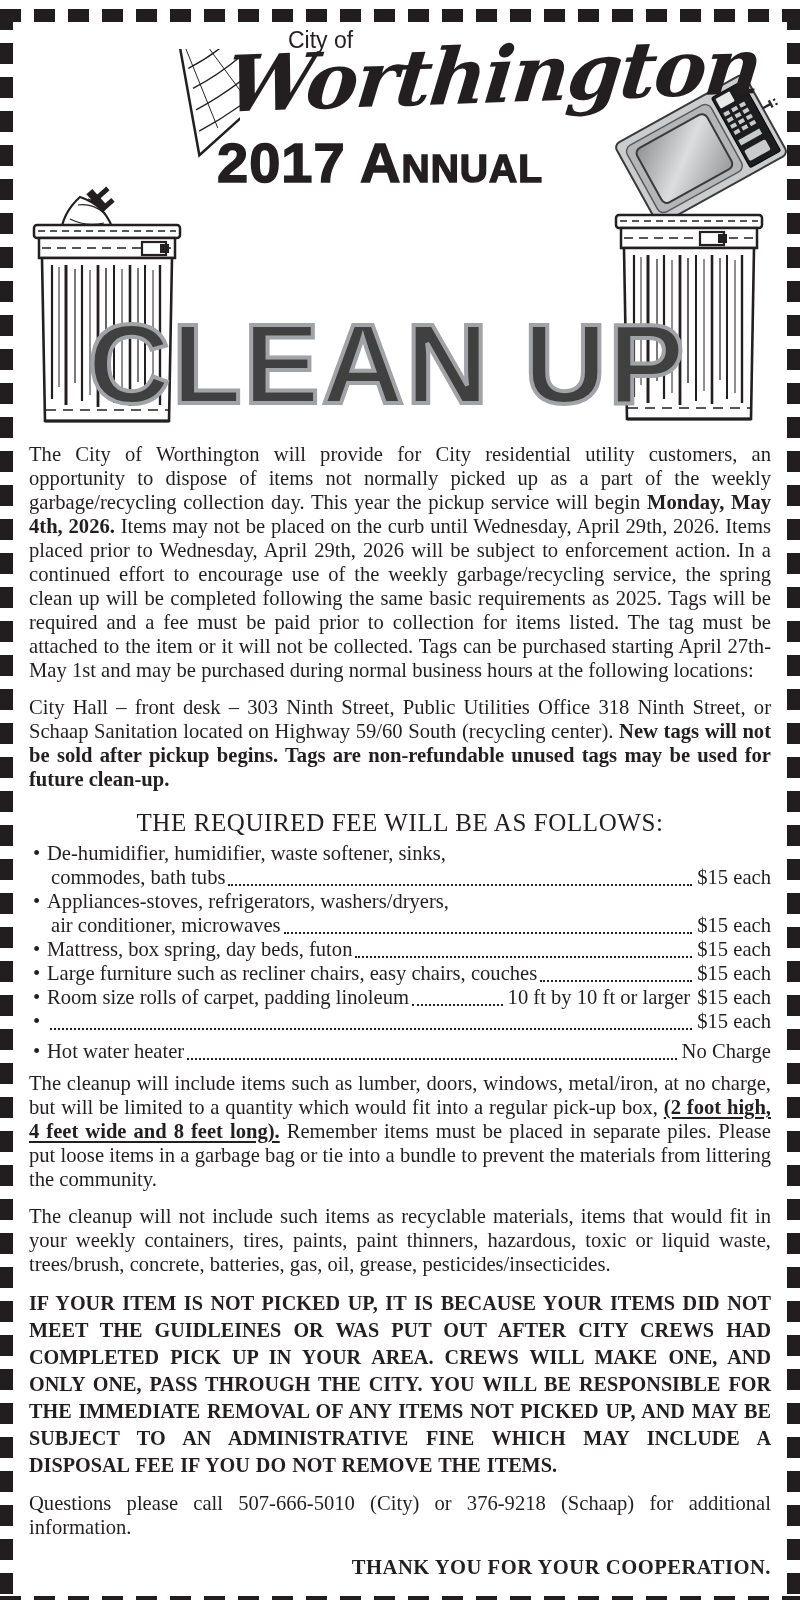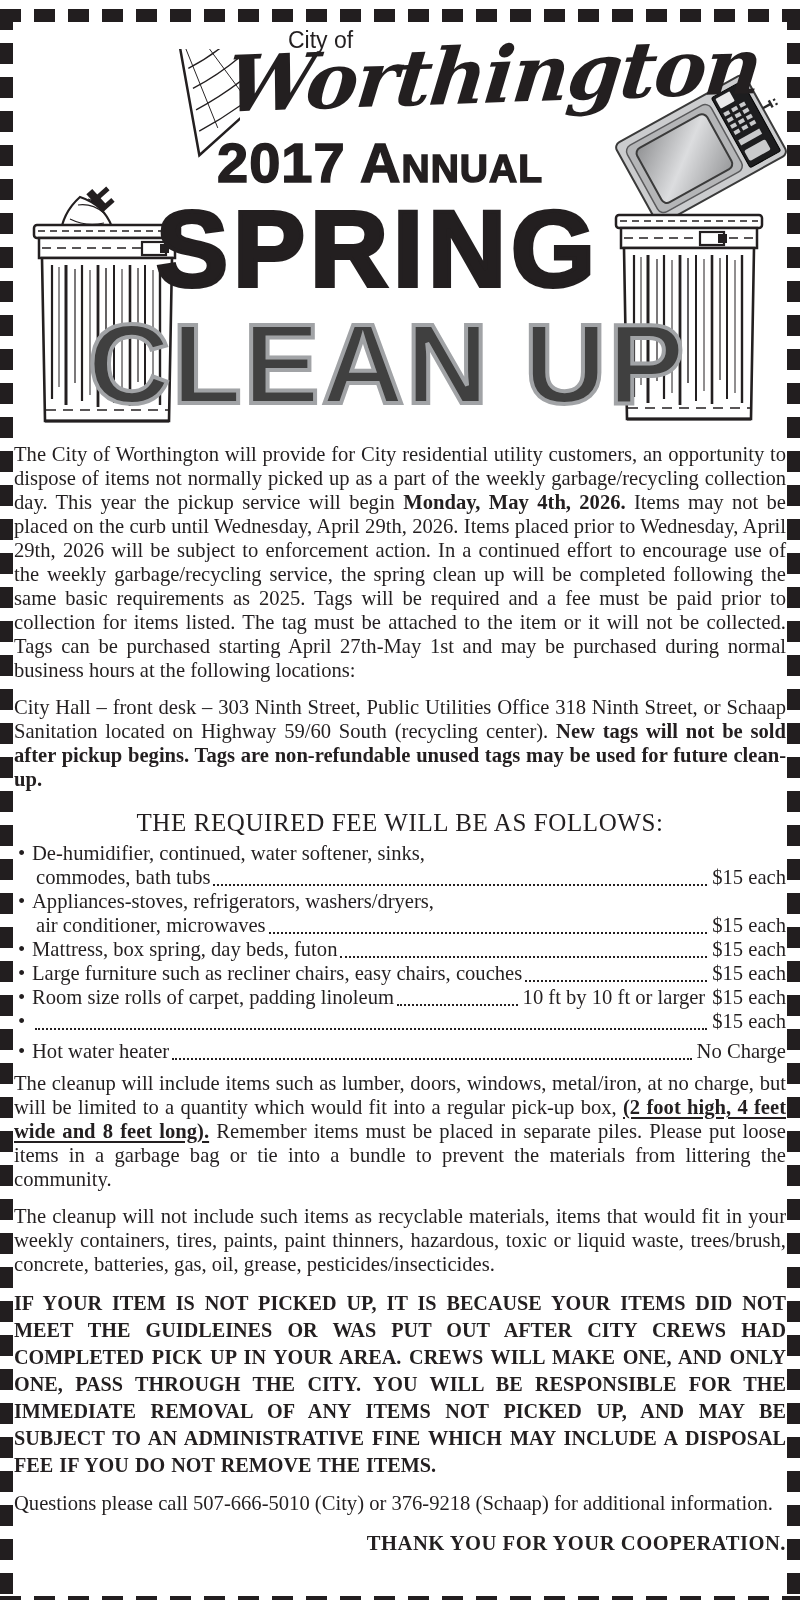--- a/index.html
+++ b/index.html
@@ -44,21 +44,21 @@
   .cleanup {
     position:absolute; left:0; right:26px; top:298px; text-align:center;
     font-family:"Liberation Sans", sans-serif; font-weight:bold;
     font-size:114px; line-height:1; letter-spacing:2px;
     color:#404040; -webkit-text-stroke:4px #a1a3a6; white-space:nowrap;
   }
   .art-left  { position:absolute; left:18px;  top:40px; }
   .art-right { position:absolute; left:586px; top:40px; }
 
   
-  .content { padding:14px 14px 0; }
+  .content { padding:14px 29px 0; }
   .body-text {
     font-size:20.6px; line-height:1.165; text-align:justify; margin-bottom:13px;
   }
   .body-text b { letter-spacing:0; }
   .locations { margin-bottom:4px; }
   .fee-heading {
     text-align:center; font-size:25px; letter-spacing:0.6px;
     margin:17px 0 5px;
   }
   .fee-list { font-size:20.6px; line-height:1.165; margin-bottom:8px; }
@@ -206,38 +206,37 @@
           <path d="M128,48 V196" stroke-width="2.4"></path>
         </g>
         <line x1="14" y1="201" x2="136" y2="201" stroke-width="1.6" stroke-dasharray="10 7"></line>
         <line x1="13" y1="212" x2="137" y2="212" stroke-width="3"></line>
       </g>
     </svg>
 
     <div class="city-of">City of</div>
     <div class="worthington">Worthington</div>
     <div class="annual">2017 Annual</div>
-    <div class="spring">SPRING</div>
     <div class="cleanup">CLEAN UP</div>
   </div>
 
   <div class="content">
 
     <p class="body-text"><span>The City of Worthington will provide for City residential utility customers, an opportunity to dispose of items not normally picked up as a part of the weekly garbage/recycling collection day. This year the pickup service will begin </span><b>Monday, May 4th, 2026.</b><span> Items may not be placed on the curb until Wednesday, April 29th, 2026. Items placed prior to Wednesday, April 29th, 2026 will be subject to enforcement action. In a continued effort to encourage use of the weekly garbage/recycling service, the spring clean up will be completed following the same basic requirements as 2025. Tags will be required and a fee must be paid prior to collection for items listed. The tag must be attached to the item or it will not be collected. Tags can be purchased starting April 27th-May 1st and may be purchased during normal business hours at the following locations:</span></p>
 
     <p class="body-text locations"><span>City Hall – front desk – 303 Ninth Street, Public Utilities Office 318 Ninth Street, or Schaap Sanitation located on Highway 59/60 South (recycling center). </span><b>New tags will not be sold after pickup begins. Tags are non-refundable unused tags may be used for future clean-up.</b></p>
 
     <div class="fee-heading">THE REQUIRED FEE WILL BE AS FOLLOWS:</div>
 
     <div class="fee-list">
 
       <div>
         <div class="fee-row">
           <span class="bullet">•</span>
-          <span class="fee-label">De-humidifier, continued, water softener, sinks,</span>
+          <span class="fee-label">De-humidifier, humidifier, waste softener, sinks,</span>
         </div>
         <div class="fee-line2">
           <span class="fee-label">commodes, bath tubs</span>
           <span class="leader"></span>
           <span class="fee-price">$15 each</span>
         </div>
       </div>
 
       <div>
         <div class="fee-row">

